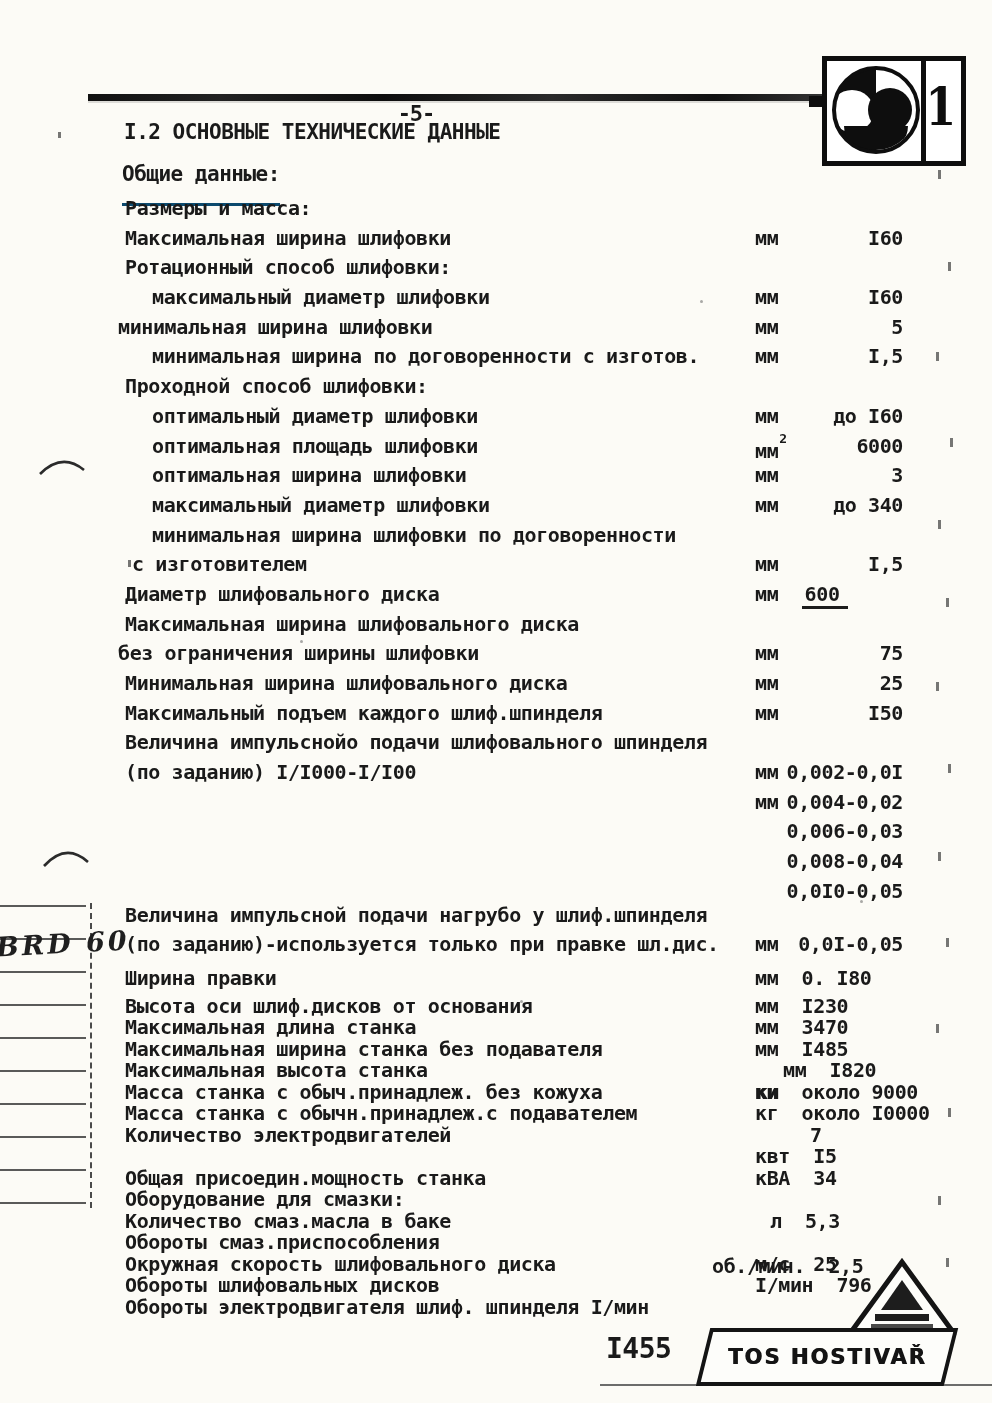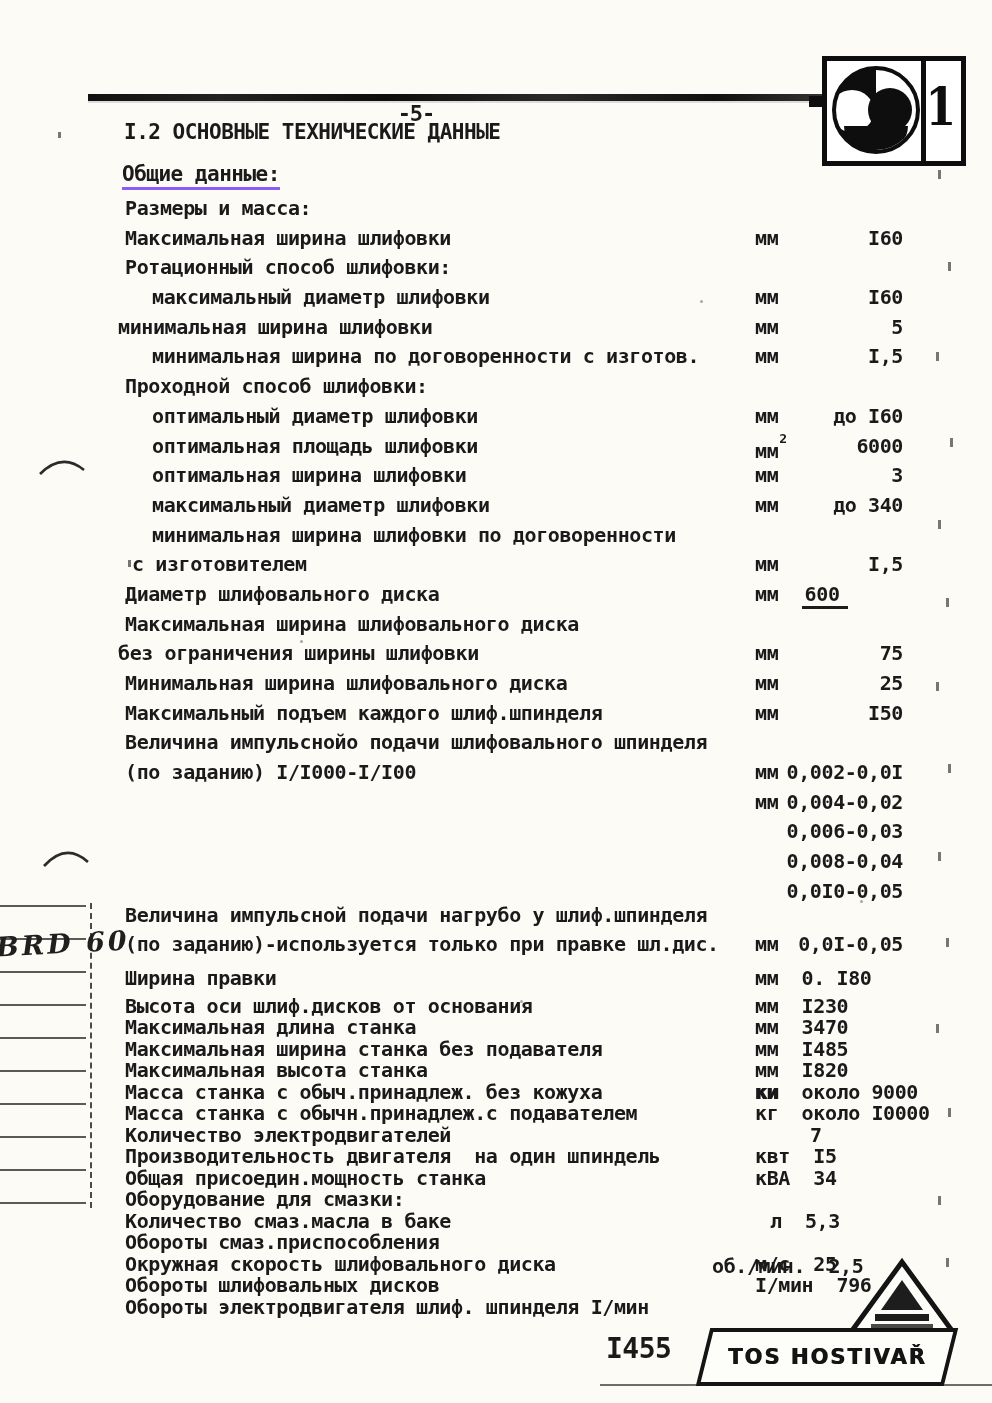--- a/index.html
+++ b/index.html
@@ -12,21 +12,21 @@
   
   .top-rule{position:absolute;left:88px;top:94px;width:737px;height:7px;
     background:linear-gradient(90deg,#111 0%,#222 18%,#0d0d0d 40%,#2a2a2a 63%,#101010 85%,#333 100%);
     box-shadow:0 2px 0 rgba(0,0,0,.12)}
   .bottom-rule{position:absolute;left:600px;top:1384px;width:392px;height:2px;background:#3c3c3c;opacity:.75}
   
   .pagenum{position:absolute;left:356px;top:101px;width:120px;text-align:center;
     font-size:22px;font-weight:700;letter-spacing:-1px}
   .doc-title{position:absolute;left:124px;top:120px;font-size:21px;font-weight:700;letter-spacing:-.5px}
   .sec-head{position:absolute;left:122px;top:162px;font-size:21px;font-weight:700;letter-spacing:-.5px}
-  .sec-head .ul{border-bottom:3px solid #8b5cf6;padding-bottom:1px}
+  .sec-head .ul{border-bottom:3px solid #0c4a6e;padding-bottom:17px}
   
   .rows{position:absolute;left:118px;top:192px;width:820px;padding-top:4px;font-size:20px;
     font-weight:700;letter-spacing:-.4px;line-height:24px}
   .row{position:relative}
   .hu{height:29.7px}
   .hl{height:21.5px;line-height:21.5px}
   .lbl{display:inline-block;white-space:pre}
   .unit{position:absolute;top:0;white-space:pre}
   .uv{position:absolute;top:0;white-space:pre}
   .val-r{position:absolute;top:0;left:650px;width:135px;text-align:right;white-space:pre}
@@ -105,25 +105,25 @@
     </div>
     <div class="row hu">
       <span class="val-r">0,0I0-0,05</span>
     </div>
     <div class="row hu" style="margin-top: -6px;"><span class="lbl" style="padding-left: 7px;">Величина импульсной подачи нагрубо у шлиф.шпинделя</span></div>
     <div class="row hu"><span class="lbl" style="padding-left: 7px;">(по заданию)-используется только при правке шл.дис.</span><span class="unit" style="left: 637px;">мм</span><span class="val-r">0,0I-0,05</span></div>
     <div class="row hu" style="margin-top: 4px;"><span class="lbl" style="padding-left: 7px;">Ширина правки</span><span class="uv" style="left: 637px;"><span class="">мм</span>  <span class="">0. I80</span></span></div>
     <div class="row hl"><span class="lbl" style="padding-left: 7px;">Высота оси шлиф.дисков от основания</span><span class="uv" style="left: 637px;"><span class="">мм</span>  <span class="">I230</span></span></div>
     <div class="row hl"><span class="lbl" style="padding-left: 7px;">Максимальная длина станка</span><span class="uv" style="left: 637px;"><span class="">мм</span>  <span class="">3470</span></span></div>
     <div class="row hl"><span class="lbl" style="padding-left: 7px;">Максимальная ширина станка без подавателя</span><span class="uv" style="left: 637px;"><span class="">мм</span>  <span class="">I485</span></span></div>
-    <div class="row hl"><span class="lbl" style="padding-left: 7px;">Максимальная высота станка</span><span class="uv" style="left: 637px;"><span class="">мм</span>  <span class="">I820</span></span></div>
+    <div class="row hl"><span class="lbl" style="padding-left: 7px;">Максимальная высота станка</span><span class="uv" style="left: 665px;"><span class="">мм</span>  <span class="">I820</span></span></div>
     <div class="row hl"><span class="lbl" style="padding-left: 7px;">Масса станка с обыч.принадлеж. без кожуха</span><span class="uv" style="left: 637px;"><span class="ub">ки</span>  <span class="">около 9000</span></span></div>
     <div class="row hl"><span class="lbl" style="padding-left: 7px;">Масса станка с обычн.принадлеж.с подавателем</span><span class="uv" style="left: 637px;"><span class="">кг</span>  <span class="">около I0000</span></span></div>
     <div class="row hl"><span class="lbl" style="padding-left: 7px;">Количество электродвигателей</span><span class="uv" style="left: 692px;"><span class="">7</span></span></div>
-    <div class="row hl"><span class="lbl" style="padding-left: 7px;">Производительность двигателя  на один шпиндель</span><span class="uv" style="left: 637px;"><span class="">квт</span>  <span class="">I5</span></span></div>
+    <div class="row hl"><span class="uv" style="left: 637px;"><span class="">квт</span>  <span class="">I5</span></span></div>
     <div class="row hl"><span class="lbl" style="padding-left: 7px;">Общая присоедин.мощность станка</span><span class="uv" style="left: 637px;"><span class="">кВА</span>  <span class="">34</span></span></div>
     <div class="row hl"><span class="lbl" style="padding-left: 7px;">Оборудование для смазки:</span></div>
     <div class="row hl"><span class="lbl" style="padding-left: 7px;">Количество смаз.масла в баке</span><span class="uv" style="left: 652px;"><span class="">л</span>  <span class="">5,3</span></span></div>
     <div class="row hl"><span class="lbl" style="padding-left: 7px;">Обороты смаз.приспособления</span><span class="uv" style="left: 594px; margin-top: 24px;"><span class="">об./мин.</span>  <span class="">2,5</span></span></div>
     <div class="row hl"><span class="lbl" style="padding-left: 7px;">Окружная скорость шлифовального диска</span><span class="uv" style="left: 637px;"><span class="">м/с</span>  <span class="">25</span></span></div>
     <div class="row hl"><span class="lbl" style="padding-left: 7px;">Обороты шлифовальных дисков</span><span class="uv" style="left: 637px;"><span class="">I/мин</span>  <span class="">796</span></span></div>
     <div class="row hl"><span class="lbl" style="padding-left: 7px;">Обороты электродвигателя шлиф. шпинделя I/мин</span></div>
   </div>
 
 <div class="footer-num">I455</div>

